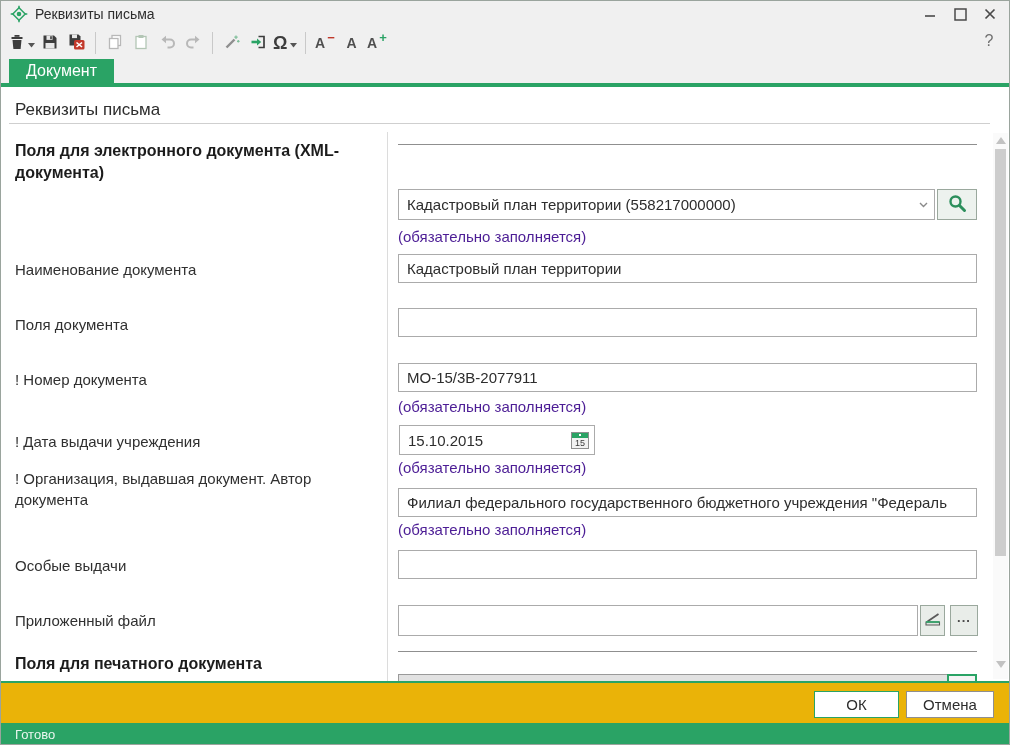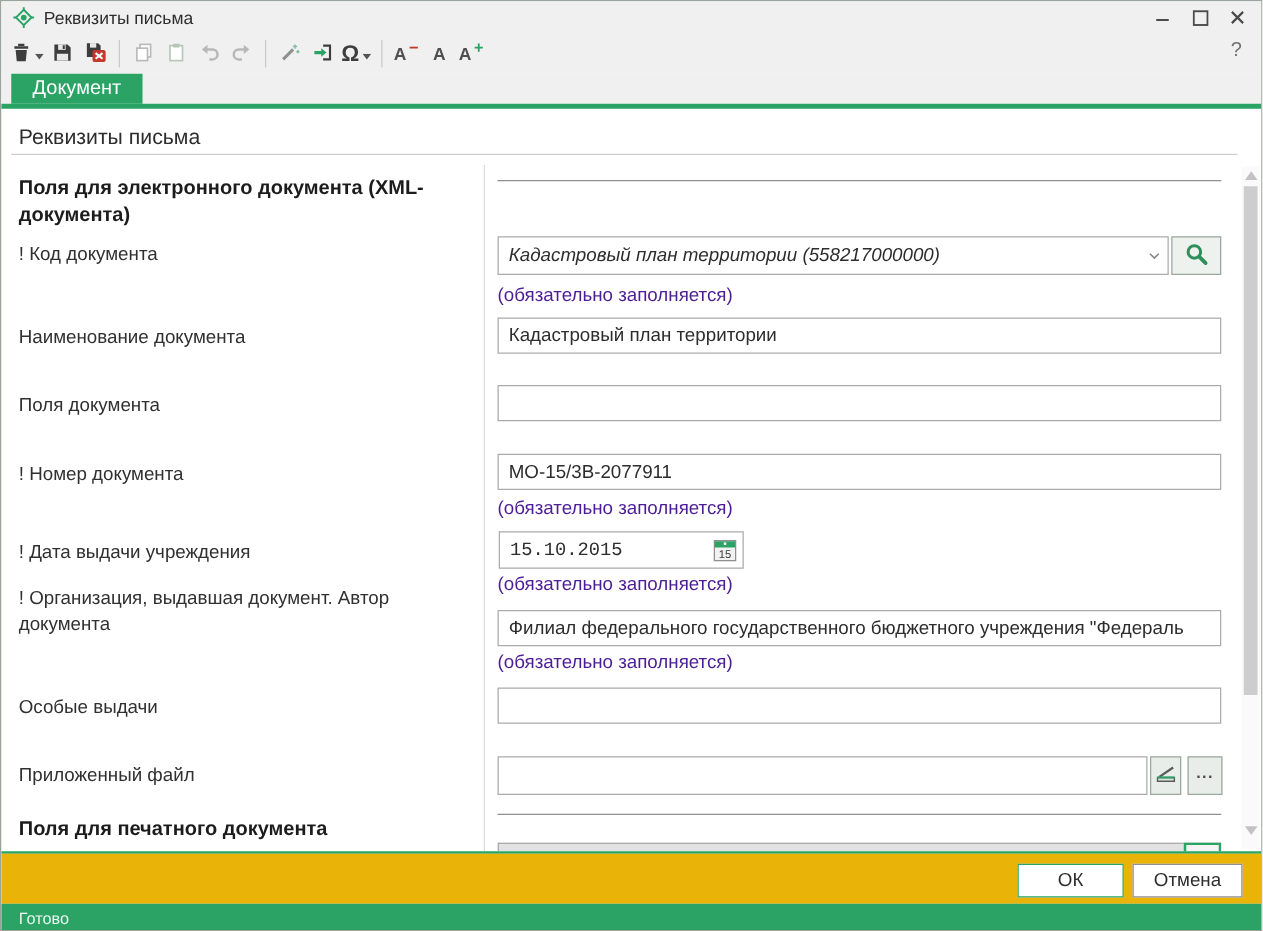--- a/index.html
+++ b/index.html
@@ -37,26 +37,26 @@
   .col-divider { position:absolute; left:386px; top:131px; width:1px; height:549px; background:#dcdcdc; }
 
   .lbl { position:absolute; left:14px; width:362px; font-size:15px; color:#303030; line-height:21px; }
   .grp { font-size:16px; font-weight:700; color:#1c1c1c; line-height:22px; }
   .hint { position:absolute; left:397px; font-size:15px; color:#4c1d95; }
   .hline { position:absolute; left:397px; width:579px; height:1px; background:#8f8f8f; }
 
   .fld { position:absolute; left:397px; width:579px; height:29px; border:1px solid #ababab; background:#fff; padding:0 8px; font-family:inherit; font-size:15px; color:#2d2d2d; outline:none; }
 
   .combo { position:absolute; left:397px; top:188px; width:537px; height:31px; border:1px solid #ababab; background:#fff; display:flex; align-items:center; }
-  .combo input { flex:1; border:0; outline:none; padding:0 8px; font-family:inherit; font-size:15px; color:#2d2d2d; background:transparent;font-style:italic; }
+  .combo input { flex:1; border:0; outline:none; padding:0 8px; font-family:inherit; font-size:15px; color:#2d2d2d; background:transparent; }
   .chev { width:22px; height:100%; display:flex; align-items:center; justify-content:center; cursor:pointer; }
   .search-btn { position:absolute; left:936px; top:188px; width:40px; height:31px; background:#edf2ee; border:1px solid #9aa89d; display:flex; align-items:center; justify-content:center; cursor:pointer; }
 
   .datefield { position:absolute; left:398px; top:424px; width:196px; height:30px; border:1px solid #ababab; background:#fff; display:flex; align-items:center; }
-  .datefield input { flex:1; min-width:0; border:0; outline:none; padding:0 8px; font-family:Liberation Mono, monospace; font-size:15px; color:#2d2d2d; }
+  .datefield input { flex:1; min-width:0; border:0; outline:none; padding:0 8px; font-family:Liberation Sans, sans-serif; font-size:15px; color:#2d2d2d; }
   .cal { width:18px; height:17px; margin-right:5px; border:1px solid #8f8f8f; background:#f2f2f2; display:flex; flex-direction:column; cursor:pointer; }
   .cal-top { height:5px; background:#2aa365; display:flex; align-items:center; justify-content:center; }
   .cal-dot { width:2px; height:2px; background:#fff; }
   .cal-num { flex:1; font-size:9px; line-height:10px; text-align:center; color:#3a3a3a; }
 
   .file-fld { width:520px; }
   .mini-btn { position:absolute; top:604px; height:31px; background:#e9ede9; border:1px solid #9aa89d; display:flex; align-items:center; justify-content:center; cursor:pointer; font-family:inherit; }
   .scan-btn { left:919px; width:25px; }
   .browse-btn { left:949px; width:28px; font-size:13px; font-weight:700; color:#4a4a4a; letter-spacing:1px; padding-bottom:6px; }
 
@@ -226,21 +226,20 @@
   <div class="tabstrip">
     <div class="tab">Документ</div>
   </div>
   <div class="accent-bar"></div>
 
   <div class="section-title">Реквизиты письма</div>
   <div class="section-underline"></div>
   <div class="col-divider"></div>
 
   <div class="lbl grp" style="top:139px">Поля для электронного документа (XML-документа)</div>
-  <div class="lbl" style="top:192px">! Код документа</div>
   <div class="lbl" style="top:258px">Наименование документа</div>
   <div class="lbl" style="top:313px">Поля документа</div>
   <div class="lbl" style="top:368px">! Номер документа</div>
   <div class="lbl" style="top:430px">! Дата выдачи учреждения</div>
   <div class="lbl" style="top:467px">! Организация, выдавшая документ. Автор документа</div>
   <div class="lbl" style="top:554px">Особые выдачи</div>
   <div class="lbl" style="top:609px">Приложенный файл</div>
   <div class="lbl grp" style="top:652px">Поля для печатного документа</div>
 
   <div class="hline" style="top:143px"></div>

